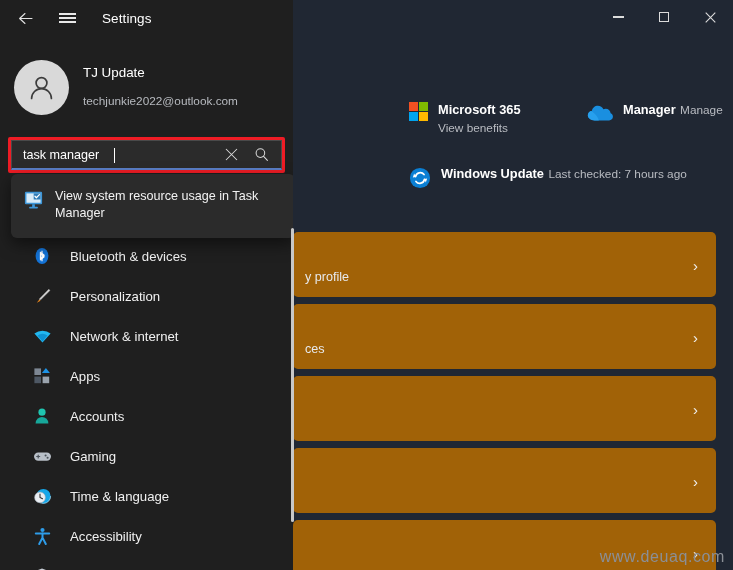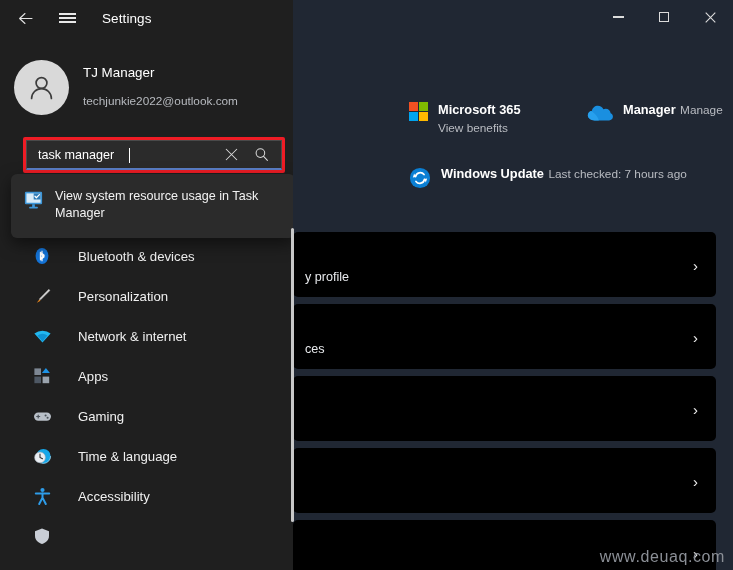--- a/index.html
+++ b/index.html
@@ -107,21 +107,21 @@
     display: flex; align-items: flex-start; gap: 10px; cursor: pointer;
   }
   .upd-icon { width: 22px; height: 22px; margin-top: 3px; flex: none; }
 
   
   .cards { position: absolute; left: 0; top: 196px; width: 440px; }
   .card {
     position: relative;
     height: 65px;
     margin: 0 17px 7px 0;
-    background: #000000;
+    background: #a16207;
     border-radius: 5px;
     display: flex; align-items: center;
     cursor: pointer;
     overflow: hidden;
   }
   .card-label {
     font-size: 12.6px; color: #e7e9ec;
     position: absolute; left: 12px; top: 38px;
     white-space: nowrap;
   }
@@ -167,21 +167,20 @@
 
   
   .search-wrap {
     position: absolute; left: 8px; top: 101px;
     width: 277px;
   }
   .search-highlight {
     border: 3px solid #ee1c25;
     border-radius: 2px;
     padding: 0;
-    margin-left: 15px;
   }
   .search-box {
     position: relative;
     height: 30px;
     background: #2b2b2b;
     border: 1px solid #4a4a4a;
     border-bottom: 2px solid #5b7fc7;
     display: flex; align-items: center;
   }
   .search-input {
@@ -225,21 +224,20 @@
     position: absolute; left: 0; top: 200px;
     width: 289px;
   }
   .nav-item {
     height: 40px;
     display: flex; align-items: center;
     padding-left: 26px;
     cursor: pointer;
     border-radius: 4px;
     margin: 0 6px;
-    gap: 8px;
   }
   .nav-icon {
     width: 20px; height: 20px; flex: none;
     display: flex; align-items: center; justify-content: center;
   }
   .nav-label {
     margin-left: 18px;
     font-size: 13.2px; color: #f0f0f0; font-weight: 400;
     white-space: nowrap;
   }
@@ -359,21 +357,21 @@
   <div class="sidebar">
 
     <div class="profile">
       <div class="avatar">
         <svg width="31" height="31" viewBox="0 0 31 31">
           <circle cx="15.5" cy="11" r="5.4" fill="none" stroke="#3c3c3c" stroke-width="1.7"></circle>
           <path d="M5.6 26.5 a9.9 9.9 0 0 1 19.8 0" fill="none" stroke="#3c3c3c" stroke-width="1.7" stroke-linecap="round"></path>
         </svg>
       </div>
       <div class="profile-text">
-        <div class="p-name">TJ Manager</div>
+        <div class="p-name">TJ Update</div>
         <div class="p-mail">techjunkie2022@outlook.com</div>
       </div>
     </div>
 
     <div class="search-wrap">
       <div class="search-highlight">
         <div class="search-box">
           <input class="search-input" type="text" value="task manager" placeholder="Find a setting" style="">
           <span class="caret"></span>
           <span class="search-clear">
@@ -443,20 +441,29 @@
           <svg width="18" height="18" viewBox="0 0 18 18">
             <rect x="1.4" y="1.4" width="6.6" height="6.6" fill="#7d8793"></rect>
             <rect x="1.4" y="9.6" width="6.6" height="6.6" fill="#4e5864"></rect>
             <rect x="9.6" y="9.6" width="6.6" height="6.6" fill="#9aa3ad"></rect>
             <path d="M12.9 1 L16.9 6 L8.9 6 Z" fill="#1e93e6"></path>
           </svg>
         </span>
         <span class="nav-label">Apps</span>
       </div>
 
+      <div class="nav-item">
+        <span class="nav-icon">
+          <svg width="18" height="18" viewBox="0 0 18 18">
+            <circle cx="9" cy="5.2" r="3.6" fill="#1fc5b0"></circle>
+            <path d="M2.6 16.4 a6.4 6.4 0 0 1 12.8 0 Z" fill="#17a79a"></path>
+          </svg>
+        </span>
+        <span class="nav-label">Accounts</span>
+      </div>
 
       <div class="nav-item">
         <span class="nav-icon">
           <svg width="19" height="19" viewBox="0 0 19 19">
             <rect x="1" y="5.4" width="17" height="8.4" rx="4.2" fill="#b9c0c8"></rect>
             <path d="M5.2 8 L5.2 11 M3.7 9.5 L6.7 9.5" stroke="#4a5159" stroke-width="1.2" stroke-linecap="round"></path>
             <circle cx="12.6" cy="8.5" r="1.05" fill="#4a5159"></circle>
             <circle cx="14.6" cy="10.8" r="1.05" fill="#4a5159"></circle>
           </svg>
         </span>

